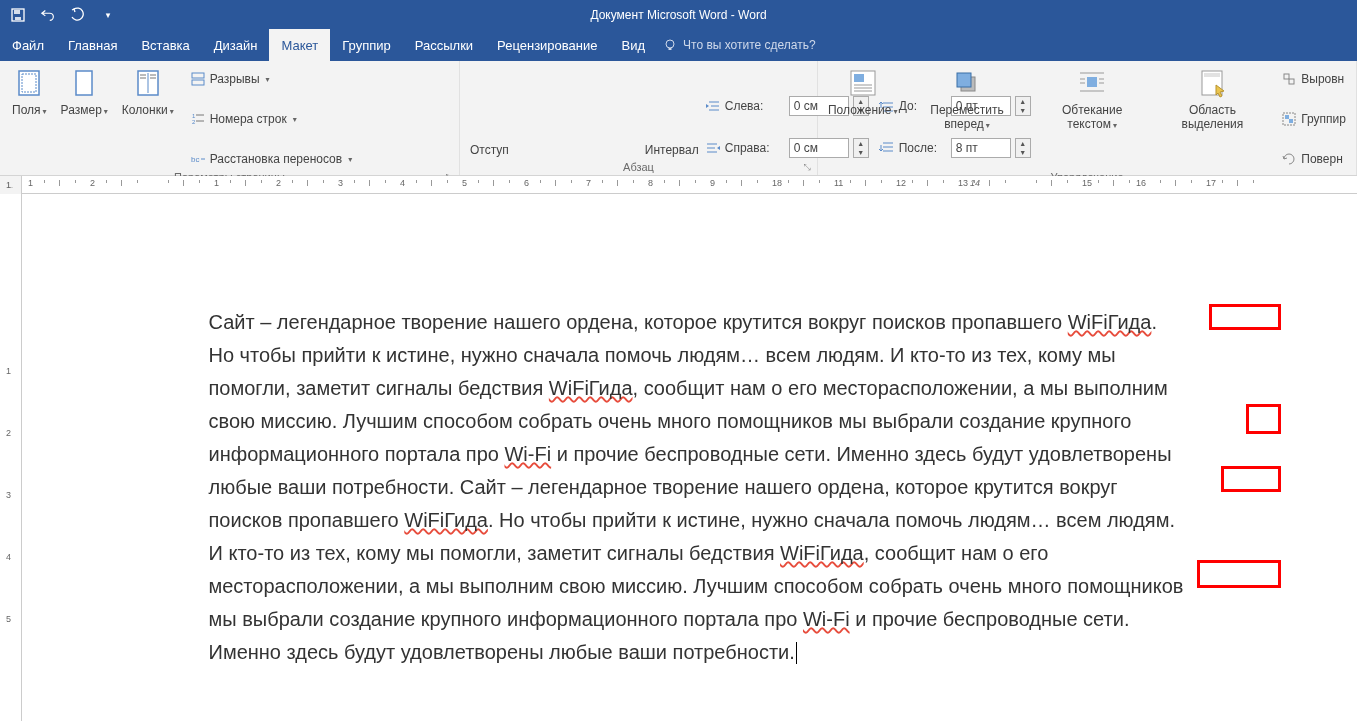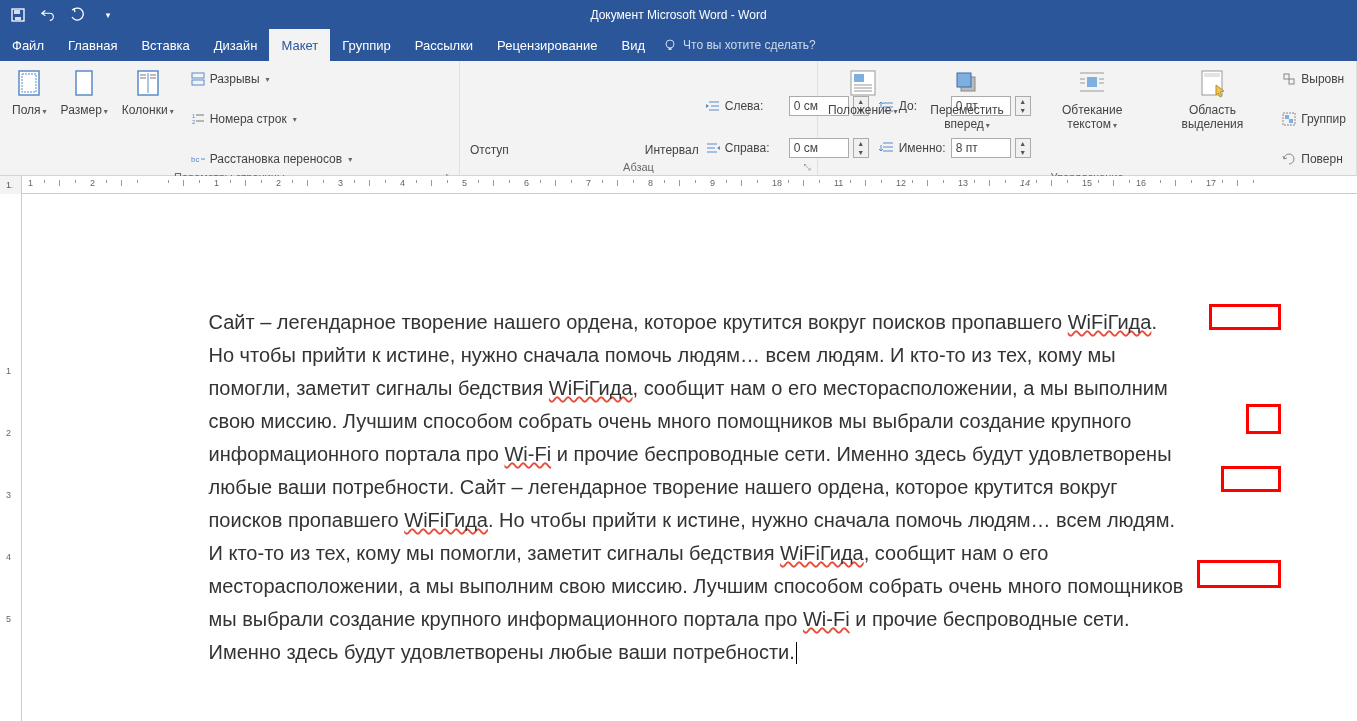--- a/index.html
+++ b/index.html
@@ -218,21 +218,21 @@
                 <div>▼</div>
               </div>
           </div>
           <div class="indent-row">
             <svg width="16" height="16" viewBox="0 0 16 16">
                 <line x1="4" y1="3" x2="14" y2="3" stroke="#5b8bc9"></line>
                 <line x1="4" y1="7" x2="14" y2="7" stroke="#5b8bc9"></line>
                 <line x1="4" y1="11" x2="14" y2="11" stroke="#5b8bc9"></line>
                 <path d="M2 5 L2 11 M0 9 L2 11 L4 9" fill="none" stroke="#5b8bc9"></path>
               </svg>
-            <span class="indent-label" style="width:48px;">Именно:</span>
+            <span class="indent-label" style="width:48px;">После:</span>
             <span class="indent-val">8 пт</span>
             <div class="spinner">
                 <div>▲</div>
                 <div>▼</div>
               </div>
           </div>
         </div>
       </div>
     </div>
     <div class="ribbon-group-label">
@@ -377,21 +377,21 @@
       <div class="hruler-tick" style="left: 843px; height: 6px;"></div>
       <div class="hruler-tick" style="left: 858.5px; height: 3px;"></div>
       <div class="hruler-num" style="left: 874px;">12</div>
       <div class="hruler-tick" style="left: 889.5px; height: 3px;"></div>
       <div class="hruler-tick" style="left: 905px; height: 6px;"></div>
       <div class="hruler-tick" style="left: 920.5px; height: 3px;"></div>
       <div class="hruler-num" style="left: 936px;">13</div>
       <div class="hruler-tick" style="left: 951.5px; height: 3px;"></div>
       <div class="hruler-tick" style="left: 967px; height: 6px;"></div>
       <div class="hruler-tick" style="left: 982.5px; height: 3px;"></div>
-      <div class="hruler-num" style="left: 998px; font-style: italic;">14</div>
+      <div class="hruler-num" style="left: 948px; font-style: italic;">14</div>
       <div class="hruler-tick" style="left: 1013.5px; height: 3px;"></div>
       <div class="hruler-tick" style="left: 1029px; height: 6px;"></div>
       <div class="hruler-tick" style="left: 1044.5px; height: 3px;"></div>
       <div class="hruler-num" style="left: 1060px;">15</div>
       <div class="hruler-tick" style="left: 1075.5px; height: 3px;"></div>
       <div class="hruler-tick" style="left: 1091px; height: 6px;"></div>
       <div class="hruler-tick" style="left: 1106.5px; height: 3px;"></div>
       <div class="hruler-num" style="left: 1114px;">16</div>
       <div class="hruler-tick" style="left: 1137.5px; height: 3px;"></div>
       <div class="hruler-tick" style="left: 1153px; height: 6px;"></div>

